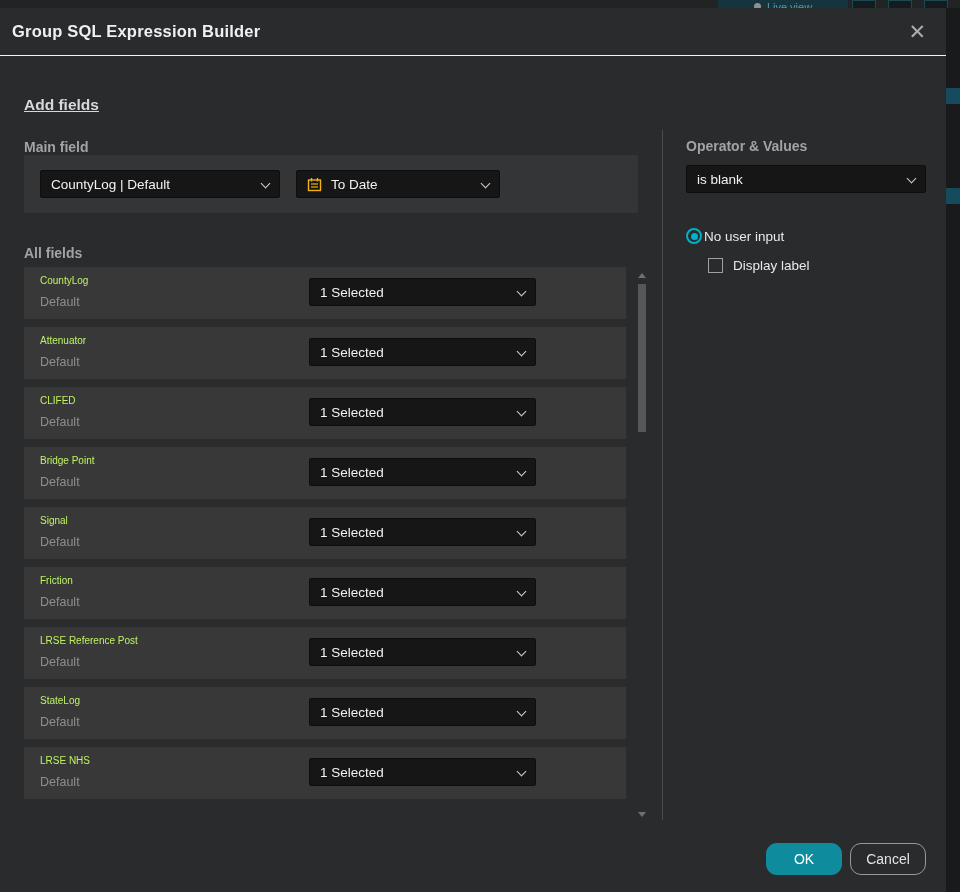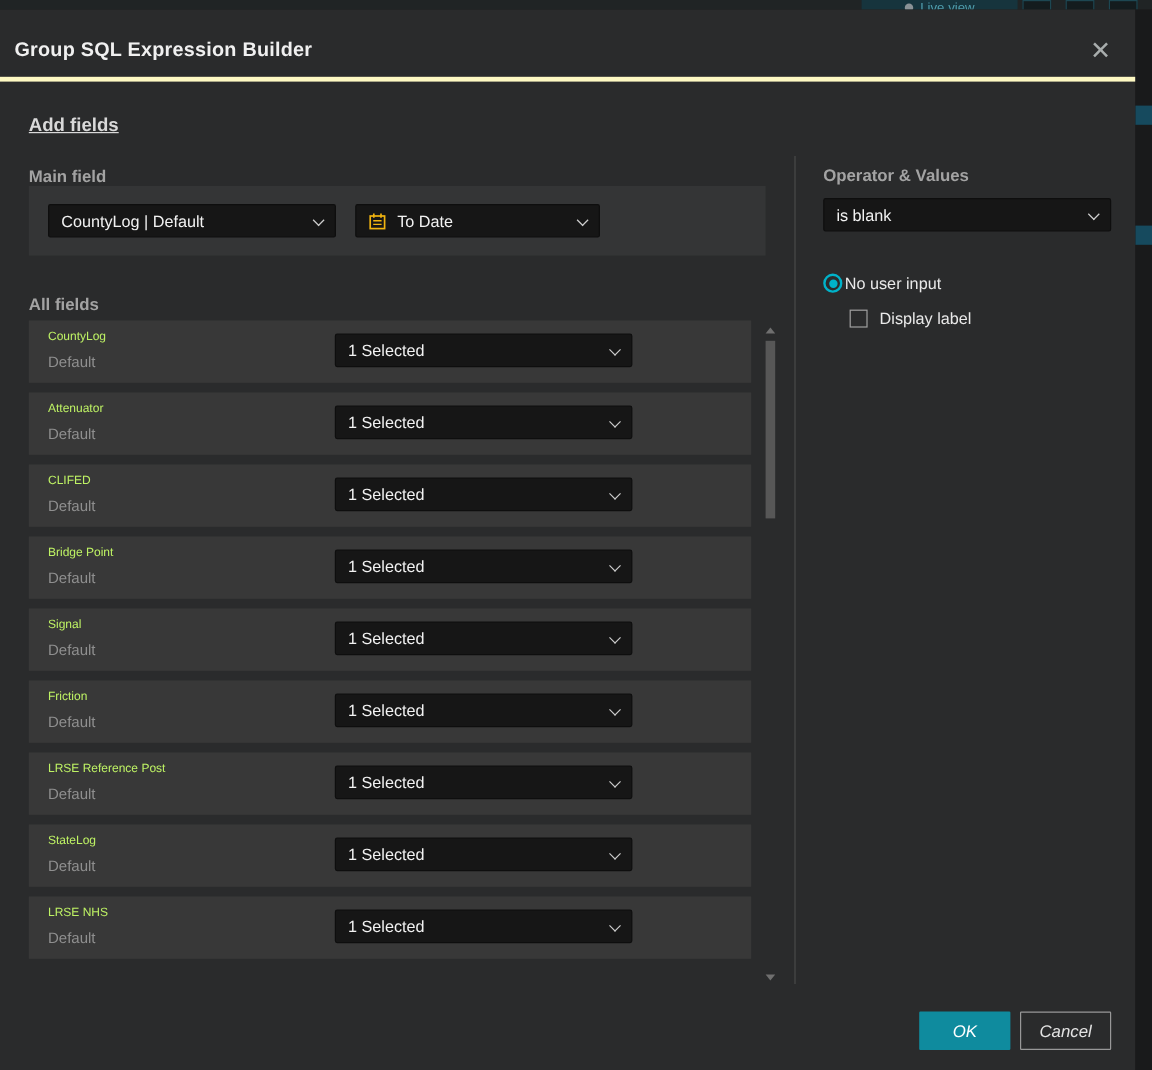--- a/index.html
+++ b/index.html
@@ -34,23 +34,23 @@
     background: #191a1b; overflow: hidden;
   }
   .sliver-accent { position: absolute; left: 0; width: 14px; height: 16px; background: #164a5e; }
 
   
   .dialog {
     position: absolute; left: 0; top: 8px; width: 946px; height: 884px;
     background: #2a2b2c; color: #e6e6e6;
   }
   .titlebar {
-    position: absolute; left: 0; top: 12px; width: 100%; height: 48px;
+    position: absolute; left: 0; top: 0; width: 100%; height: 48px;
     display: flex; align-items: center; justify-content: space-between;
-    padding: 0 16px 0 12px; border-bottom: 4px solid #fef9c3;
+    padding: 0 16px 0 12px; border-bottom: 1px solid #fef9c3;
   }
   .dialog-title { font-size: 16.5px; font-weight: 700; letter-spacing: .2px; color: #f0f0f0; }
   .close-btn {
     font-size: 21px; line-height: 1; color: #a8adad; cursor: pointer;
     font-weight: 400; padding: 2px 4px;
   }
 
   .section-title {
     position: absolute; left: 24px; top: 88px;
     font-size: 15.5px; font-weight: 700; color: #d9d9d9; text-decoration: underline;
@@ -92,21 +92,21 @@
     background: #383838;
   }
   .field-name {
     position: absolute; left: 16px; top: 8px;
     font-size: 10px; color: #bef264; font-weight: 400;
   }
   .field-sub {
     position: absolute; left: 16px; top: 28px;
     font-size: 12.5px; color: #8f8f8f;
   }
-  .row-dd { left: 255px; top: 11px; width: 248px; }
+  .row-dd { left: 285px; top: 11px; width: 227px; }
 
   
   .scrollbar {
     position: absolute; left: 636px; top: 263px; width: 12px; height: 548px;
   }
   .sb-arrow { position: absolute; left: 2px; width: 0; height: 0; }
   .sb-arrow.up {
     top: 2px;
     border-left: 4px solid transparent; border-right: 4px solid transparent;
     border-bottom: 5px solid #6f6f6f;
@@ -145,21 +145,21 @@
     display: flex; align-items: center; gap: 10px; cursor: pointer;
   }
   .checkbox-box {
     width: 15px; height: 15px; border: 1.5px solid #a0a0a0; background: transparent;
   }
 
   
   .btn {
     position: absolute; top: 835px; width: 76px; height: 32px;
     display: flex; align-items: center; justify-content: center;
-    font-size: 14px; cursor: pointer; border-radius: 1px; font-style: italic;
+    font-size: 14px; cursor: pointer; border-radius: 11px;
   }
   .btn-ok { left: 766px; background: #0f8b9e; color: #ffffff; font-weight: 400; }
   .btn-cancel {
     left: 850px; background: transparent; color: #e3e3e3;
     border: 1px solid #989898;
   }
 </style>
 </head>
 <body>
 

